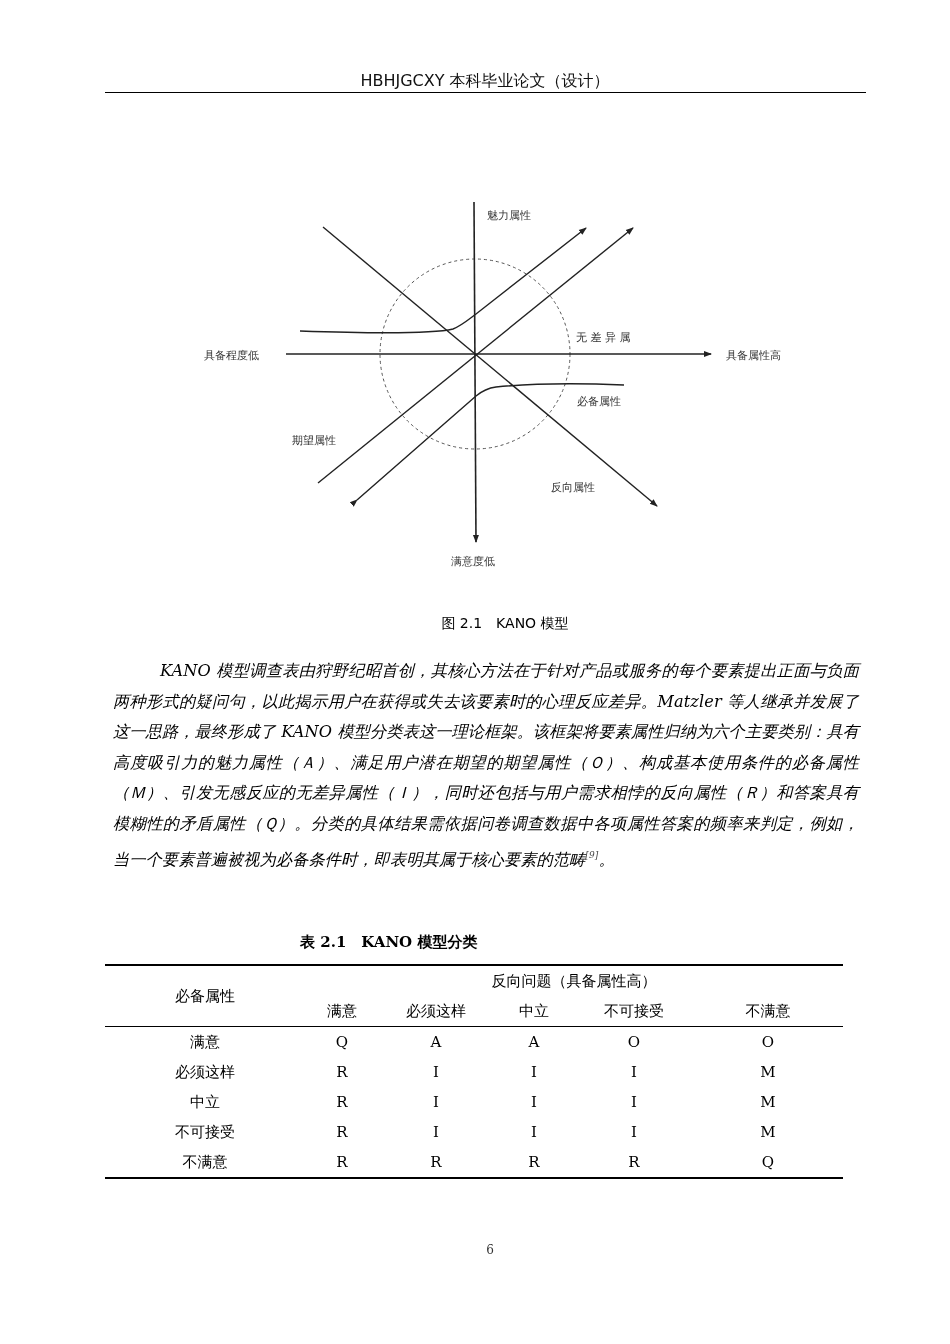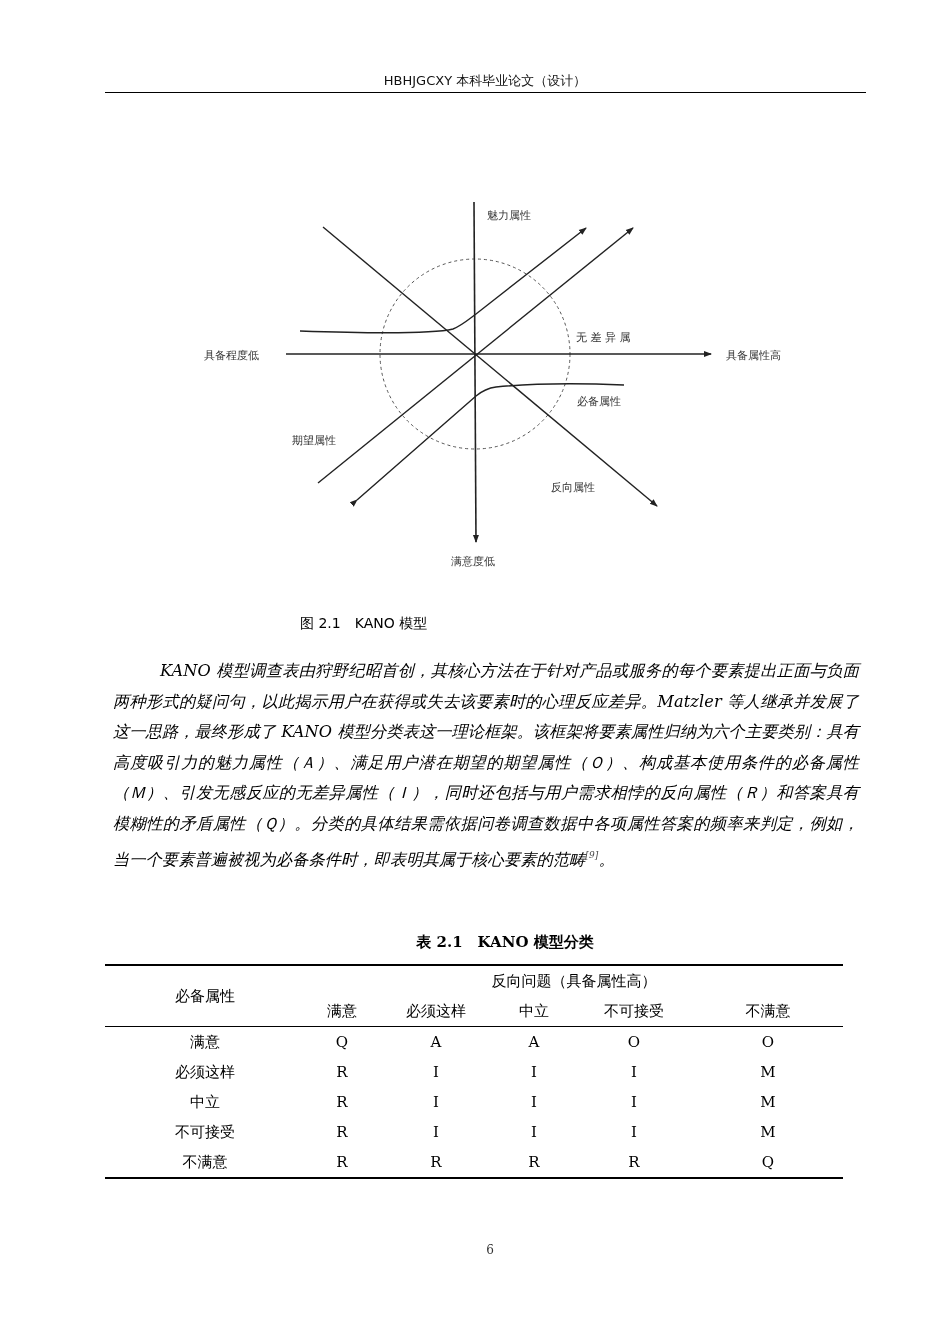--- a/index.html
+++ b/index.html
@@ -1,26 +1,26 @@
 <!DOCTYPE html>
 <html><head>
 <meta charset="utf-8">
 <style>
   html, body { margin:0; padding:0; background:#ffffff; }
   body { width:950px; height:1344px; position:relative; font-family:"DejaVu Serif","Liberation Serif",serif; color:#000; overflow:hidden; }
-  .header { position:absolute; left:105px; top:70px; width:760px; height:22px; text-align:center; font-family:"DejaVu Sans","Liberation Sans",sans-serif; font-size:13px; line-height:22px; color:#111; }
+  .header { position:absolute; left:105px; top:70px; width:760px; height:22px; text-align:center; font-family:"DejaVu Sans","Liberation Sans",sans-serif; font-size:16px; line-height:22px; color:#111; }
   .header-rule { position:absolute; left:105px; top:92px; width:761px; height:0; border-top:1.2px solid #000; }
   .figure { position:absolute; left:196px; top:190px; width:600px; height:390px; }
   .figure svg { width:600px; height:390px; display:block; }
   .diag-label { font-family:"DejaVu Sans","Liberation Sans",sans-serif; font-size:11px; fill:#333; }
-  .fig-caption { position:absolute; left:300px; top:612px; width:410px; font-family:"DejaVu Sans","Liberation Sans",sans-serif; font-size:14px; line-height:22px; }
+  .fig-caption { position:absolute; left:300px; top:612px; width:410px; text-align:center; font-family:"DejaVu Sans","Liberation Sans",sans-serif; font-size:14px; line-height:22px; }
   .body-text { position:absolute; left:113px; top:656px; width:746px; font-size:16.2px; line-height:30.6px; text-align:justify; letter-spacing:0.1px; }
   .body-text p { margin:0; text-indent:2.9em;font-style:italic; }
   .body-text sup { font-size:9px; vertical-align:7px; color:#444; }
-  .tbl-caption { position:absolute; left:300px; top:930px; width:410px; text-align:center; font-size:15px; line-height:24px; font-weight:bold; }
+  .tbl-caption { position:absolute; left:300px; top:930px; width:410px; font-size:15px; line-height:24px; font-weight:bold; }
   .kano-table { position:absolute; left:105px; top:964px; width:738px; border-collapse:collapse; font-size:15px; }
   .kano-table td, .kano-table th { text-align:center; font-weight:normal; padding:0; height:30px; line-height:30px; }
   .kano-table thead tr.top th { border-top:2px solid #000; }
   .kano-table thead tr.sub th { border-bottom:1.6px solid #000; }
   .kano-table tbody tr:last-child td { border-bottom:2px solid #000; }
   .page-num { position:absolute; left:440px; top:1243px; width:100px; text-align:center; font-size:12px; color:#333; }
 </style>
 </head>
 <body>
 

